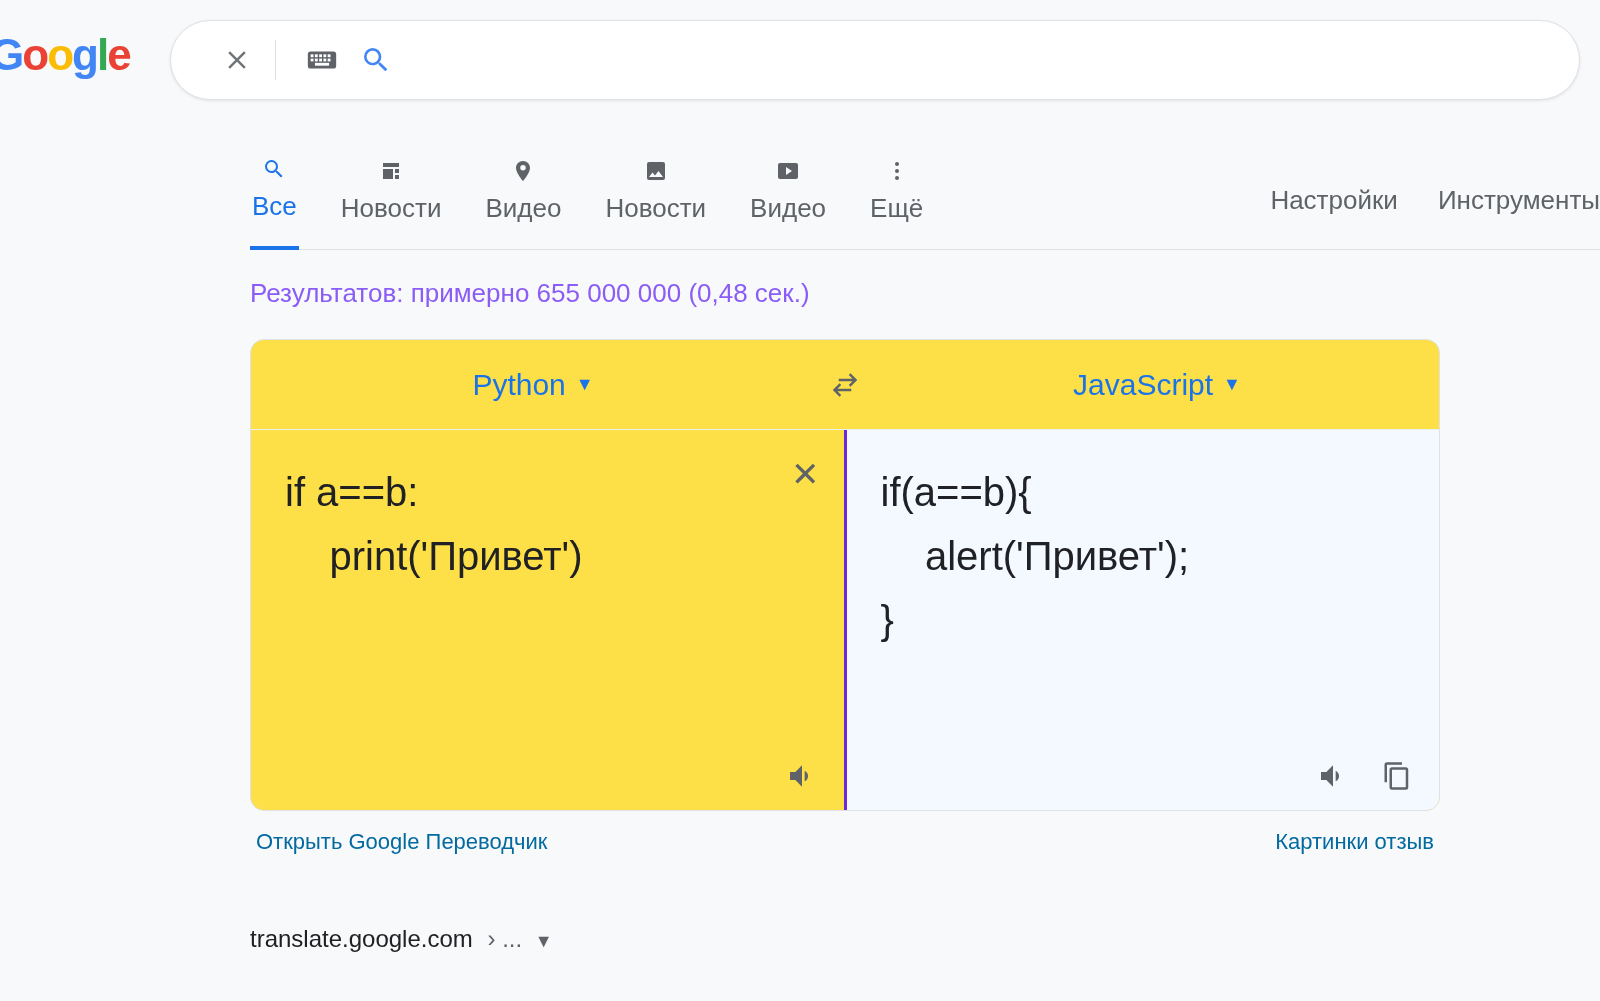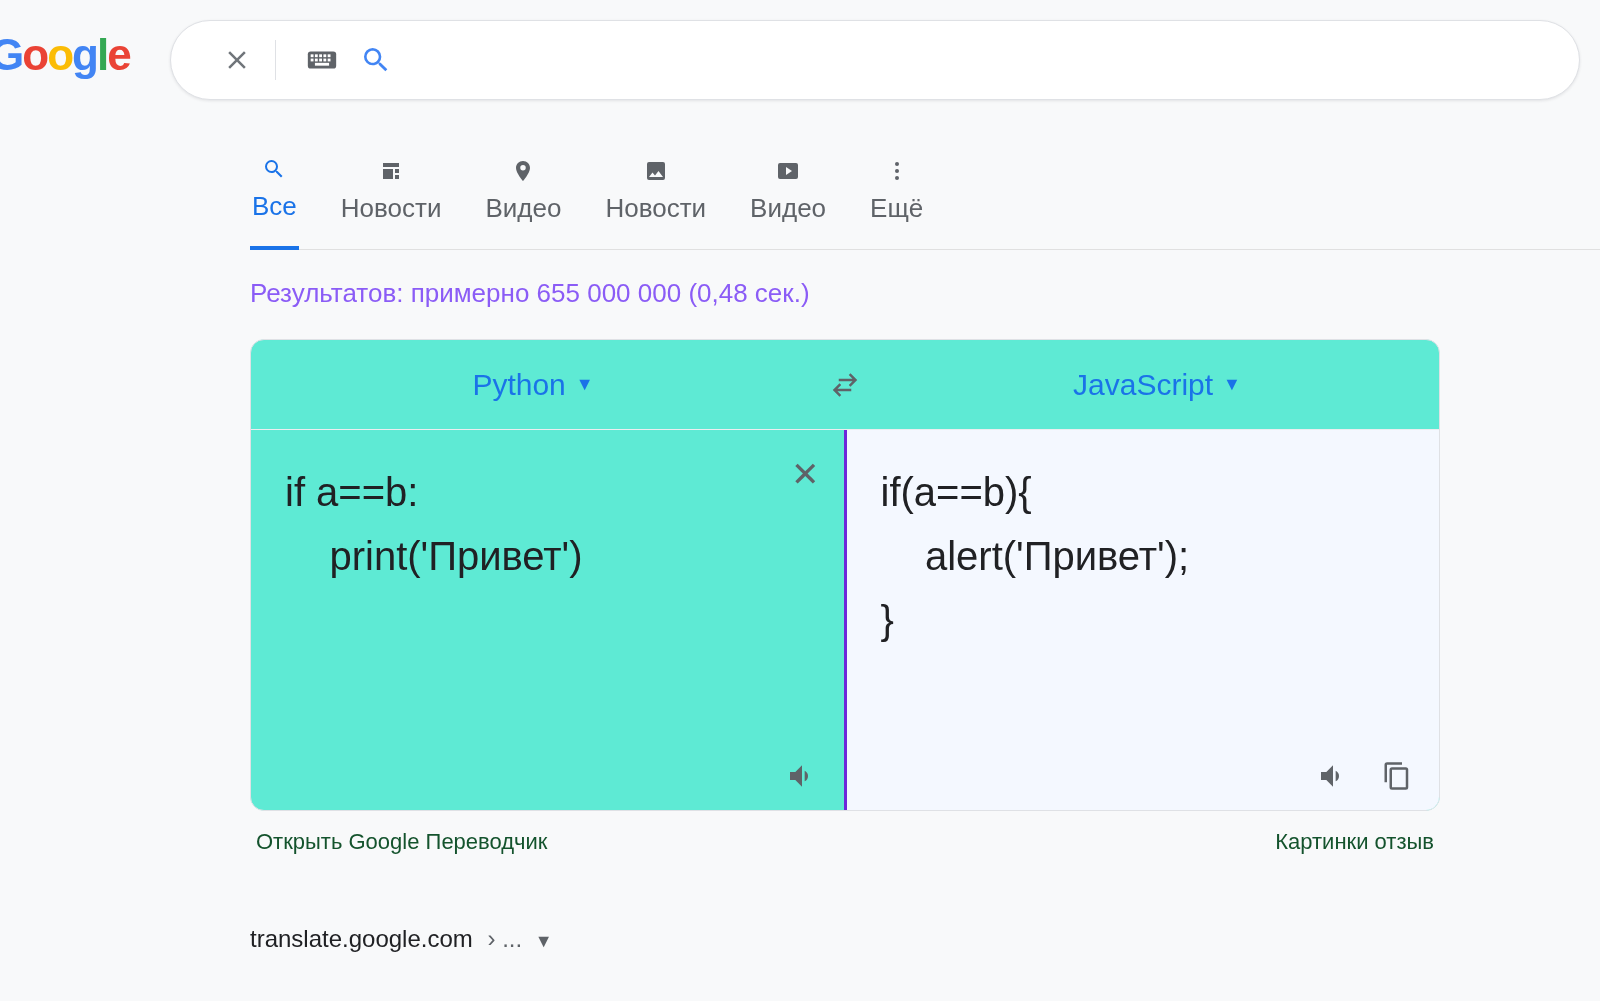--- a/index.html
+++ b/index.html
@@ -79,39 +79,39 @@
   .right-links span { cursor:pointer; }
   .stats {
     color:#8b5cf6;
     font-size: 26px;
     padding: 28px 0 30px 0;
   }
   .card {
     width: 1190px;
     border:1px solid #dfe1e5;
     border-radius:14px;
-    background:#5eead4;
+    background:#fde047;
     overflow:hidden;
   }
   .lang-row {
     display:flex; align-items:center;
     height:90px;
     border-bottom:1px solid #eceef0;
   }
   .lang-half { flex:1; display:flex; justify-content:center; align-items:center; gap:10px; color:#1a73e8; font-size:30px; cursor:pointer;}
   .caret { font-size:18px; color:#1a73e8;}
   .swap { width:60px; display:flex; justify-content:center; color:#5f6368; cursor:pointer;}
   .panes { display:flex; min-height:380px;}
   .pane { flex:1; position:relative; padding:30px 34px 80px 34px; font-size:40px; color:#202124; }
   .pane.right { background:#f4f8ff; border-left:3px solid #6d28d9;}
   .pane pre { font-family: Arial, sans-serif; font-size:40px; white-space:pre; line-height:1.6;}
   .clear-x { position:absolute; top:24px; right:24px; color:#5f6368; font-size:34px; cursor:pointer;}
   .pane-footer { position:absolute; bottom:16px; right:24px; display:flex; gap:28px; color:#5f6368;}
   .pane-footer .ficon { width:36px; height:36px; display:flex; align-items:center; justify-content:center; cursor:pointer;}
-  .under-row { display:flex; justify-content:space-between; width:1190px; padding:18px 6px 0; color:#14532d; font-size:22px;}
+  .under-row { display:flex; justify-content:space-between; width:1190px; padding:18px 6px 0; color:#0369a1; font-size:22px;}
   .under-row span{ cursor:pointer;}
   .result-url { padding-top:70px; color:#202124; font-size:24px;}
   .result-url .crumb { color:#5f6368; margin-left:8px;}
   .result-url .dd { color:#5f6368; margin-left:6px; font-size:18px;}
 </style>
 </head>
 <body>
 
 <div class="topbar">
   <div class="logo">
@@ -182,20 +182,24 @@
     </div>
     <div class="tab">
       <svg viewBox="0 0 24 24" width="24" height="24">
           <circle cx="12" cy="5" r="2" fill="#5f6368"></circle>
           <circle cx="12" cy="12" r="2" fill="#5f6368"></circle>
           <circle cx="12" cy="19" r="2" fill="#5f6368"></circle>
         </svg>
       <span>Ещё</span>
     </div>
     <div class="spacer"></div>
+    <div class="right-links">
+      <span>Настройки</span>
+      <span>Инструменты</span>
+    </div>
   </div>
 
   <div class="stats">Результатов: примерно 655 000 000 (0,48 сек.)</div>
 
   <div class="card">
     <div class="lang-row">
       <div class="lang-half">
         <span>Python</span>
         <span class="caret">▼</span>
       </div>

